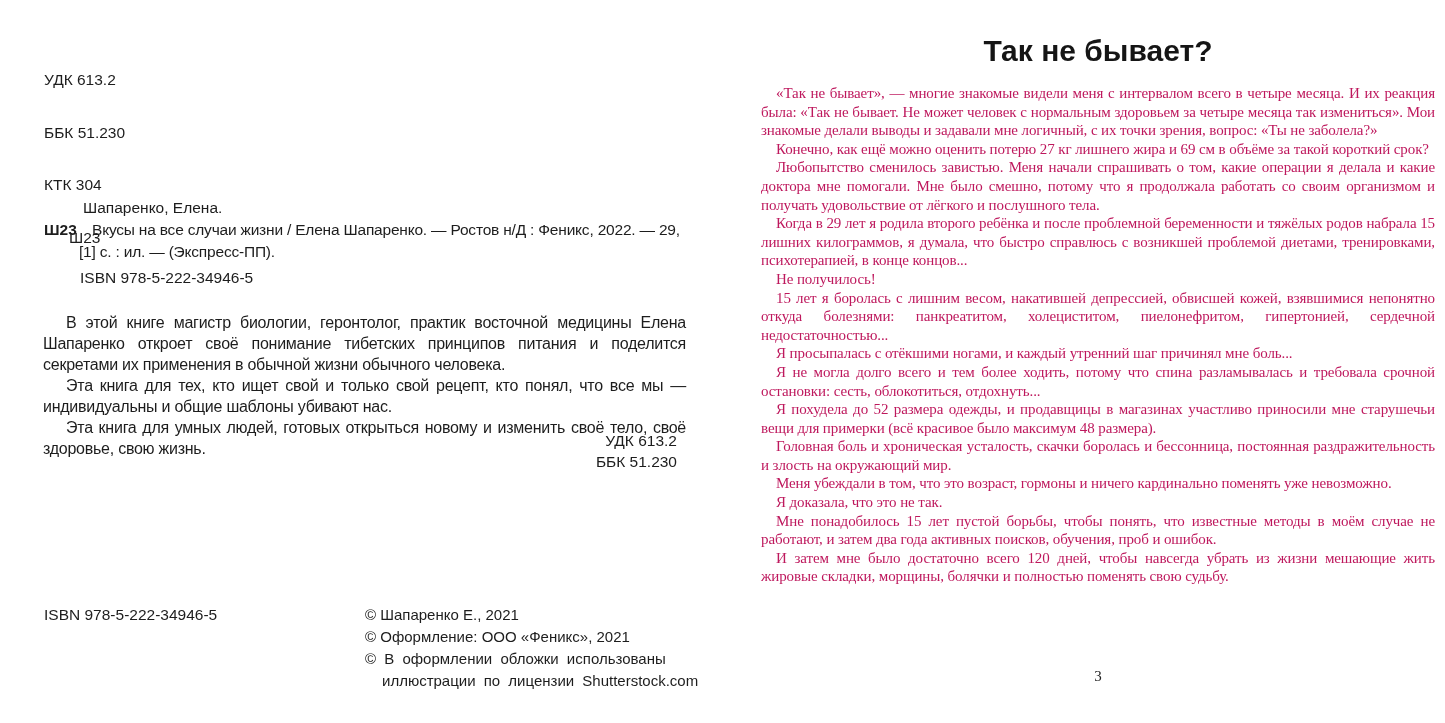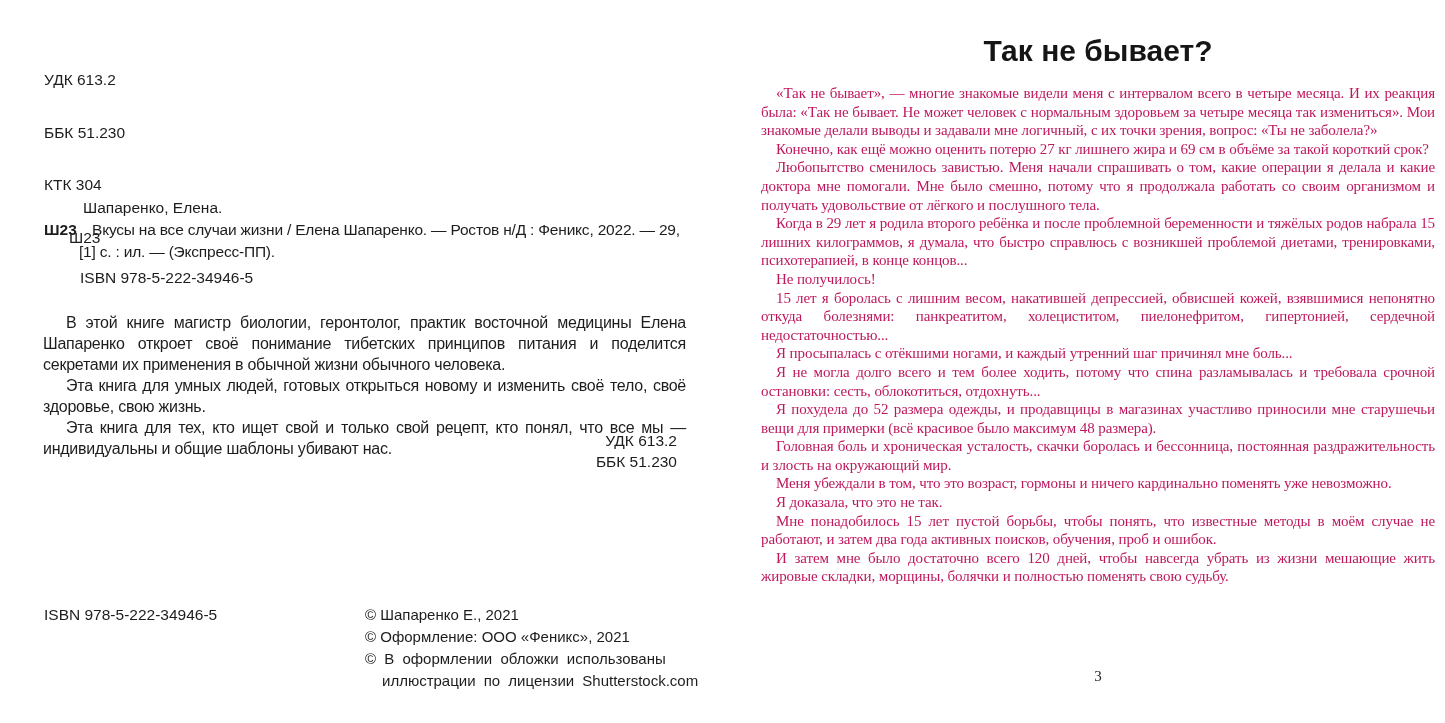--- a/index.html
+++ b/index.html
@@ -95,22 +95,22 @@
       <div class="author">Шапаренко, Елена.</div>
       <div class="entry-row">
         <span class="entry-code">Ш23</span>
         <p class="entry-text">Вкусы на все случаи жизни / Елена Шапаренко. — Ростов н/Д : Феникс, 2022. — 29, [1] с. : ил. — (Экспресс-ПП).</p>
       </div>
       <div class="isbn-top">ISBN 978-5-222-34946-5</div>
     </div>
 
     <div class="annotation">
       <p>В этой книге магистр биологии, геронтолог, практик восточной медицины Елена Шапаренко откроет своё понимание тибетских принципов питания и поделится секретами их применения в обычной жизни обычного человека.</p>
+      <p>Эта книга для тех, кто ищет свой и только свой рецепт, кто понял, что все мы — индивидуальны и общие шаблоны убивают нас.</p>
       <p>Эта книга для умных людей, готовых открыться новому и изменить своё тело, своё здоровье, свою жизнь.</p>
-      <p>Эта книга для тех, кто ищет свой и только свой рецепт, кто понял, что все мы — индивидуальны и общие шаблоны убивают нас.</p>
     </div>
 
     <div class="codes-right">
       <div>УДК 613.2</div>
       <div>ББК 51.230</div>
     </div>
 
     <div class="isbn-bottom">ISBN 978-5-222-34946-5</div>
 
     <div class="copyright">

